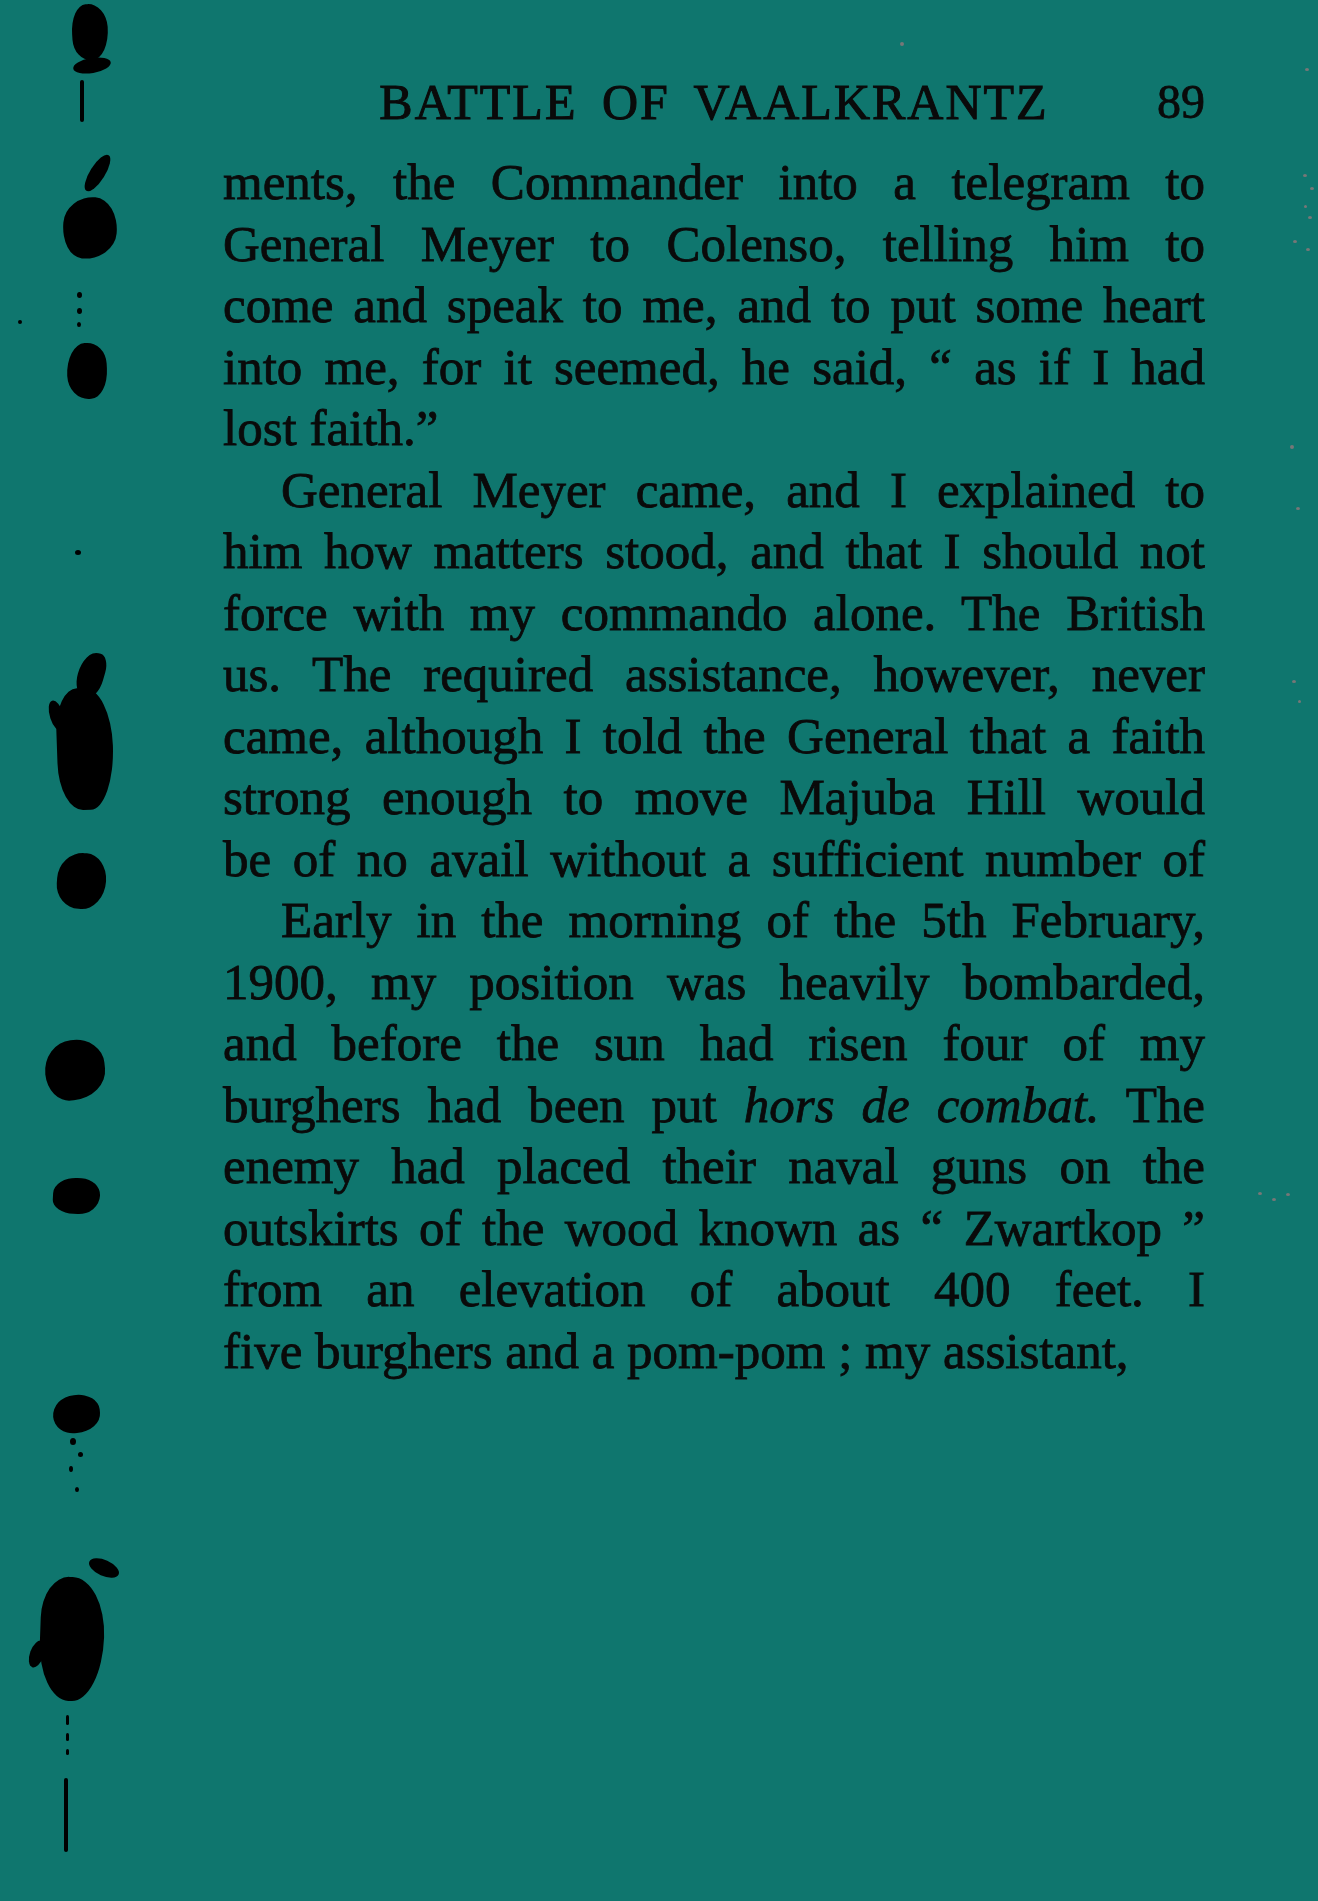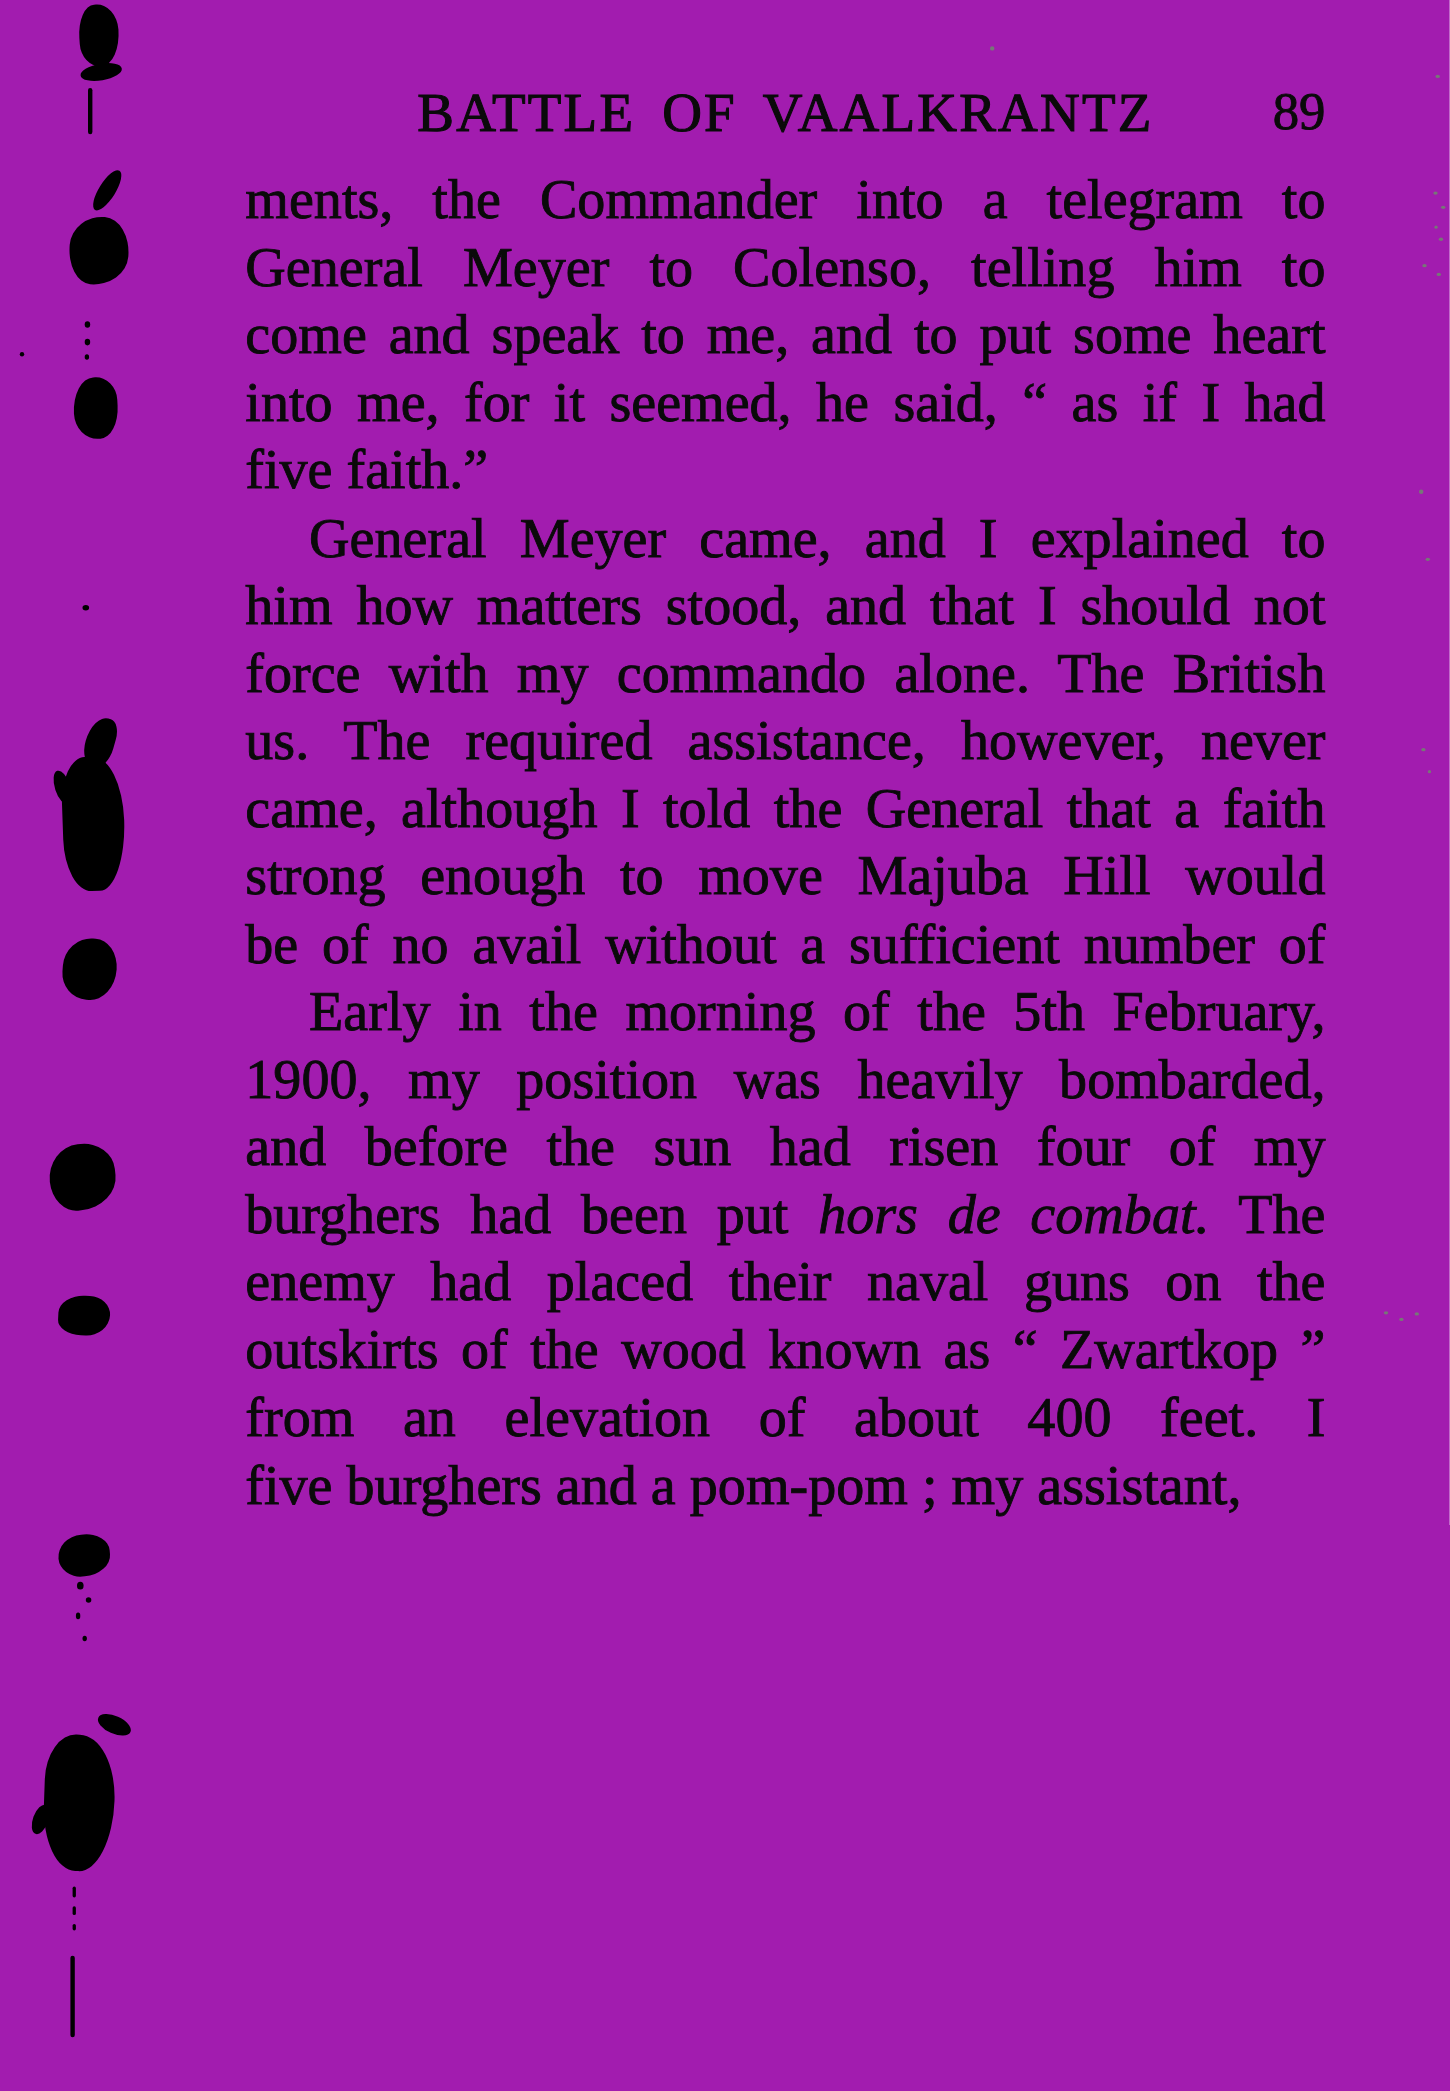--- a/index.html
+++ b/index.html
@@ -1,19 +1,19 @@
 <!DOCTYPE html>
 <html><head>
 <meta charset="utf-8">
 <style>
   html,body{margin:0;padding:0;background:#ffffff;}
   .page{
     position:relative;
     width:1318px;height:1901px;
-    background:#a21caf;
+    background:#0f766e;
     overflow:hidden;
     font-family:"Liberation Serif","DejaVu Serif",serif;
     color:#0a0a0a;
   }
   
   .header{position:absolute;left:223px;top:72px;width:982px;height:62px;}
   .header .title{
     display:block;text-align:center;
     font-size:50px;line-height:60px;
     letter-spacing:2px;word-spacing:10px;
@@ -49,21 +49,21 @@
   <div class="header">
     <span class="title">BATTLE OF VAALKRANTZ</span>
     <span class="pagenum">89</span>
   </div>
 
   <div class="bodytext">
     <div class="line">ments, the Commander into a telegram to</div>
     <div class="line">General Meyer to Colenso, telling him to</div>
     <div class="line">come and speak to me, and to put some heart</div>
     <div class="line">into me, for it seemed, he said, “ as if I had</div>
-    <div class="line end">five faith.”</div>
+    <div class="line end">lost faith.”</div>
     <div class="line indent">General Meyer came, and I explained to</div>
     <div class="line">him how matters stood, and that I should not</div>
     <div class="line">force with my commando alone.  The British</div>
     <div class="line">us.  The required assistance, however, never</div>
     <div class="line">came, although I told the General that a faith</div>
     <div class="line">strong enough to move Majuba Hill would</div>
     <div class="line">be of no avail without a sufficient number of</div>
     <div class="line indent">Early in the morning of the 5th February,</div>
     <div class="line">1900, my position was heavily bombarded,</div>
     <div class="line">and before the sun had risen four of my</div>

